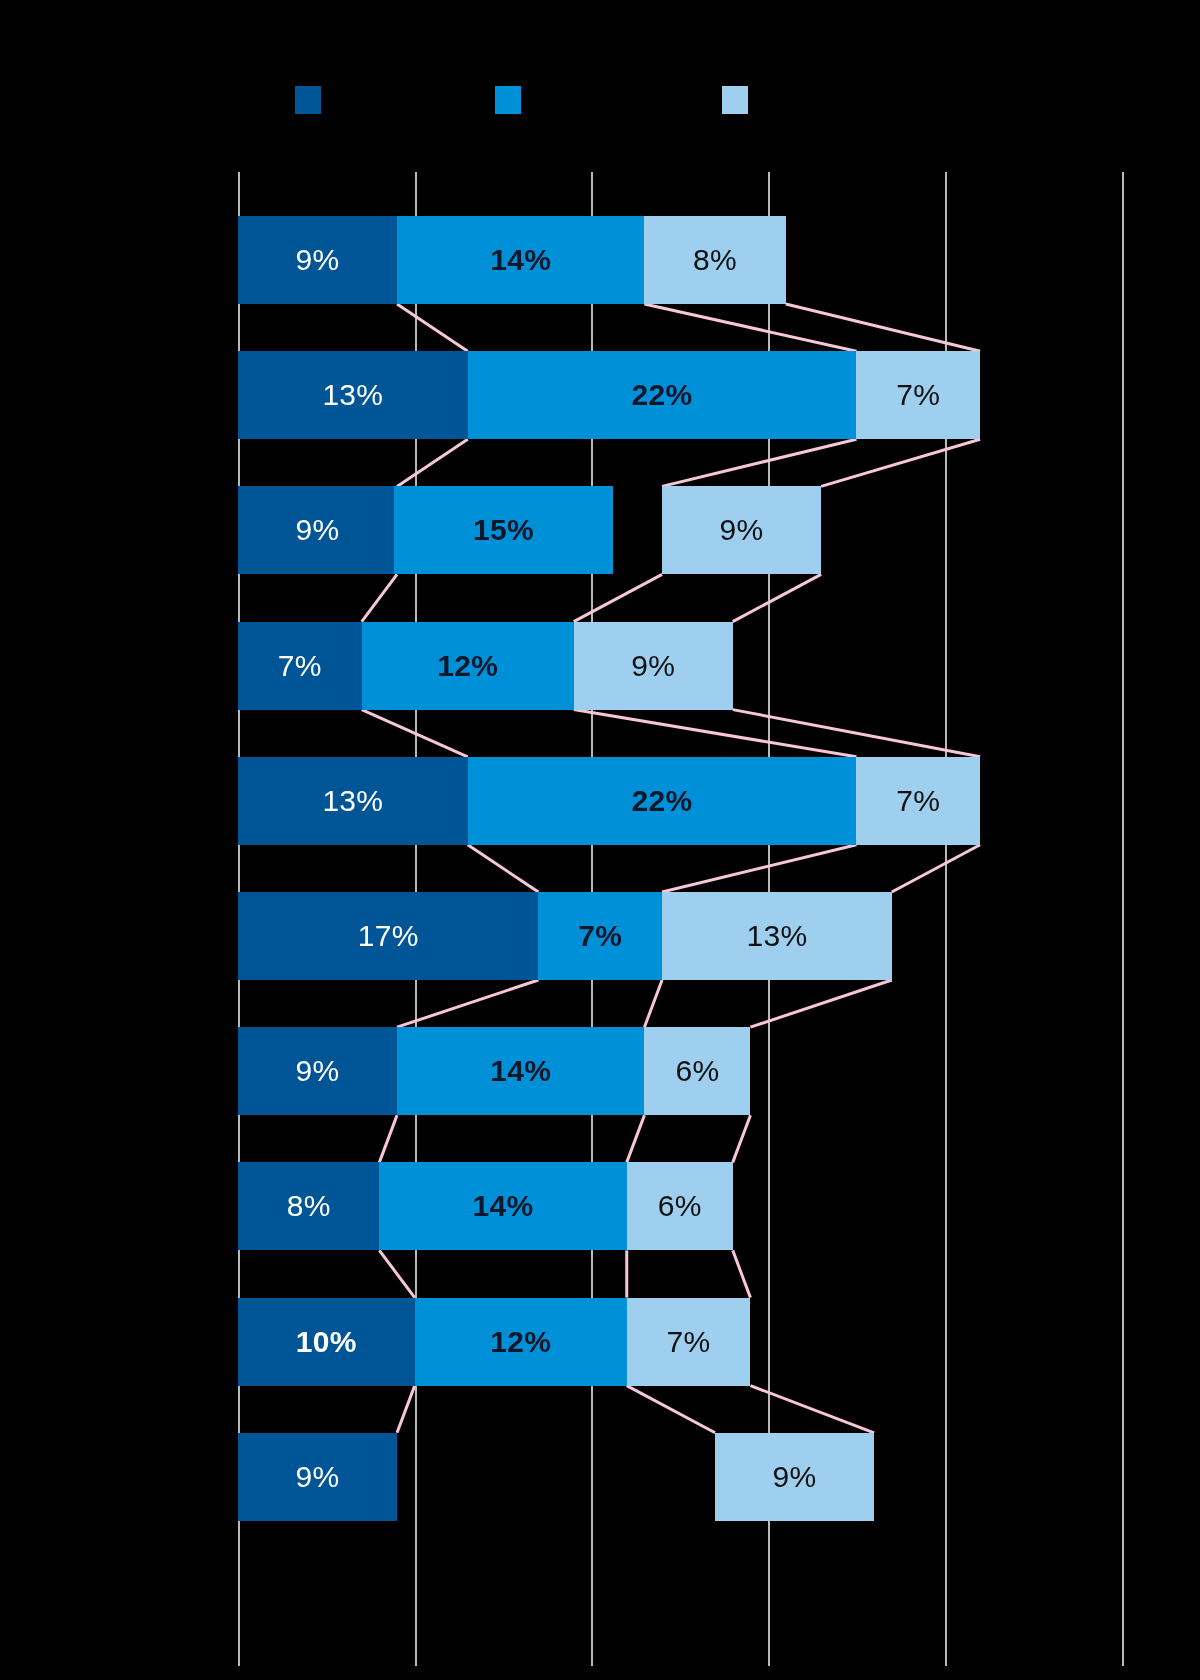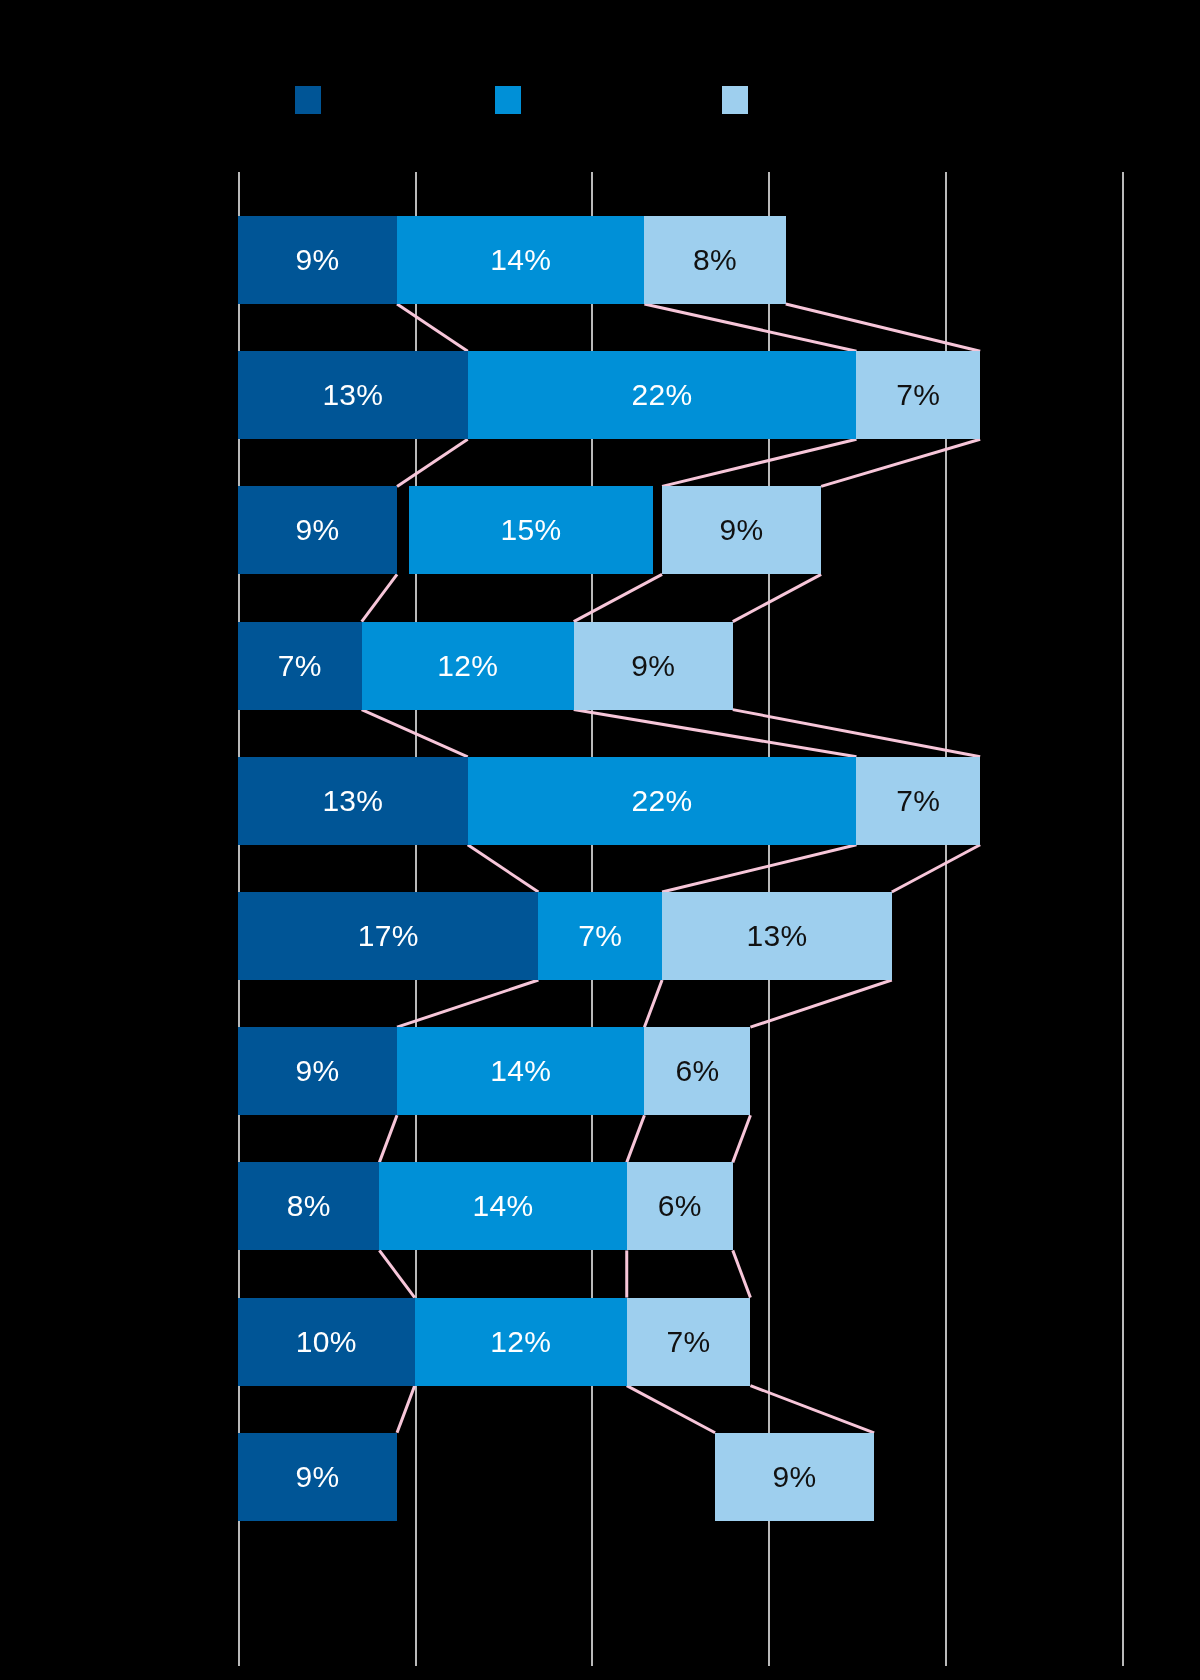--- a/index.html
+++ b/index.html
@@ -82,21 +82,21 @@
     justify-content: center;
     box-sizing: border-box;
   }
   .seg-label {
     font-size: 30px;
     letter-spacing: 0.3px;
     line-height: 1;
     white-space: nowrap;
   }
   .s0 .seg-label { color: #ffffff; }
-  .s1 .seg-label { color: #ffffff; }
+  .s1 .seg-label { color: #0f172a; font-weight: bold; }
   .s2 .seg-label { color: #111111; }
 </style>
 </head>
 <body>
 
 <div id="chart-root">
 
   <div id="legend">
     <div class="legend-entry" style="left:295px;">
       <span class="legend-swatch" style="background: rgb(0, 85, 150);"></span>
@@ -170,21 +170,21 @@
             <span class="seg-label">22%</span>
           </div>
           <div class="seg s2" style="left: 856.45px; width: 123.69px; background: rgb(158, 207, 238);">
             <span class="seg-label">7%</span>
           </div>
         </div>
         <div class="bar-row" style="top: 486.4px; left: 0px; width: 1200px;">
           <div class="seg s0" style="left: 238px; width: 159.03px; background: rgb(0, 85, 150);">
             <span class="seg-label">9%</span>
           </div>
-          <div class="seg s1" style="left: 409px; width: 244px; background: rgb(0, 144, 215);">
+          <div class="seg s1" style="left: 394px; width: 219px; background: rgb(0, 144, 215);">
             <span class="seg-label">15%</span>
           </div>
           <div class="seg s2" style="left: 662.08px; width: 159.03px; background: rgb(158, 207, 238);">
             <span class="seg-label">9%</span>
           </div>
         </div>
         <div class="bar-row" style="top: 621.6px; left: 0px; width: 1200px;">
           <div class="seg s0" style="left: 238px; width: 123.69px; background: rgb(0, 85, 150);">
             <span class="seg-label">7%</span>
           </div>
@@ -233,21 +233,21 @@
             <span class="seg-label">8%</span>
           </div>
           <div class="seg s1" style="left: 379.36px; width: 247.38px; background: rgb(0, 144, 215);">
             <span class="seg-label">14%</span>
           </div>
           <div class="seg s2" style="left: 626.74px; width: 106.02px; background: rgb(158, 207, 238);">
             <span class="seg-label">6%</span>
           </div>
         </div>
         <div class="bar-row" style="top: 1297.6px; left: 0px; width: 1200px;">
-          <div class="seg s0" style="left: 238px; width: 176.7px; background: rgb(0, 85, 150);">
+          <div class="seg s0" style="left: 238px; width: 176.7px; background: rgb(0, 85, 150); font-weight: bold;">
             <span class="seg-label">10%</span>
           </div>
           <div class="seg s1" style="left: 414.7px; width: 212.04px; background: rgb(0, 144, 215);">
             <span class="seg-label">12%</span>
           </div>
           <div class="seg s2" style="left: 626.74px; width: 123.69px; background: rgb(158, 207, 238);">
             <span class="seg-label">7%</span>
           </div>
         </div>
         <div class="bar-row" style="top: 1432.8px; left: 0px; width: 1200px;">

